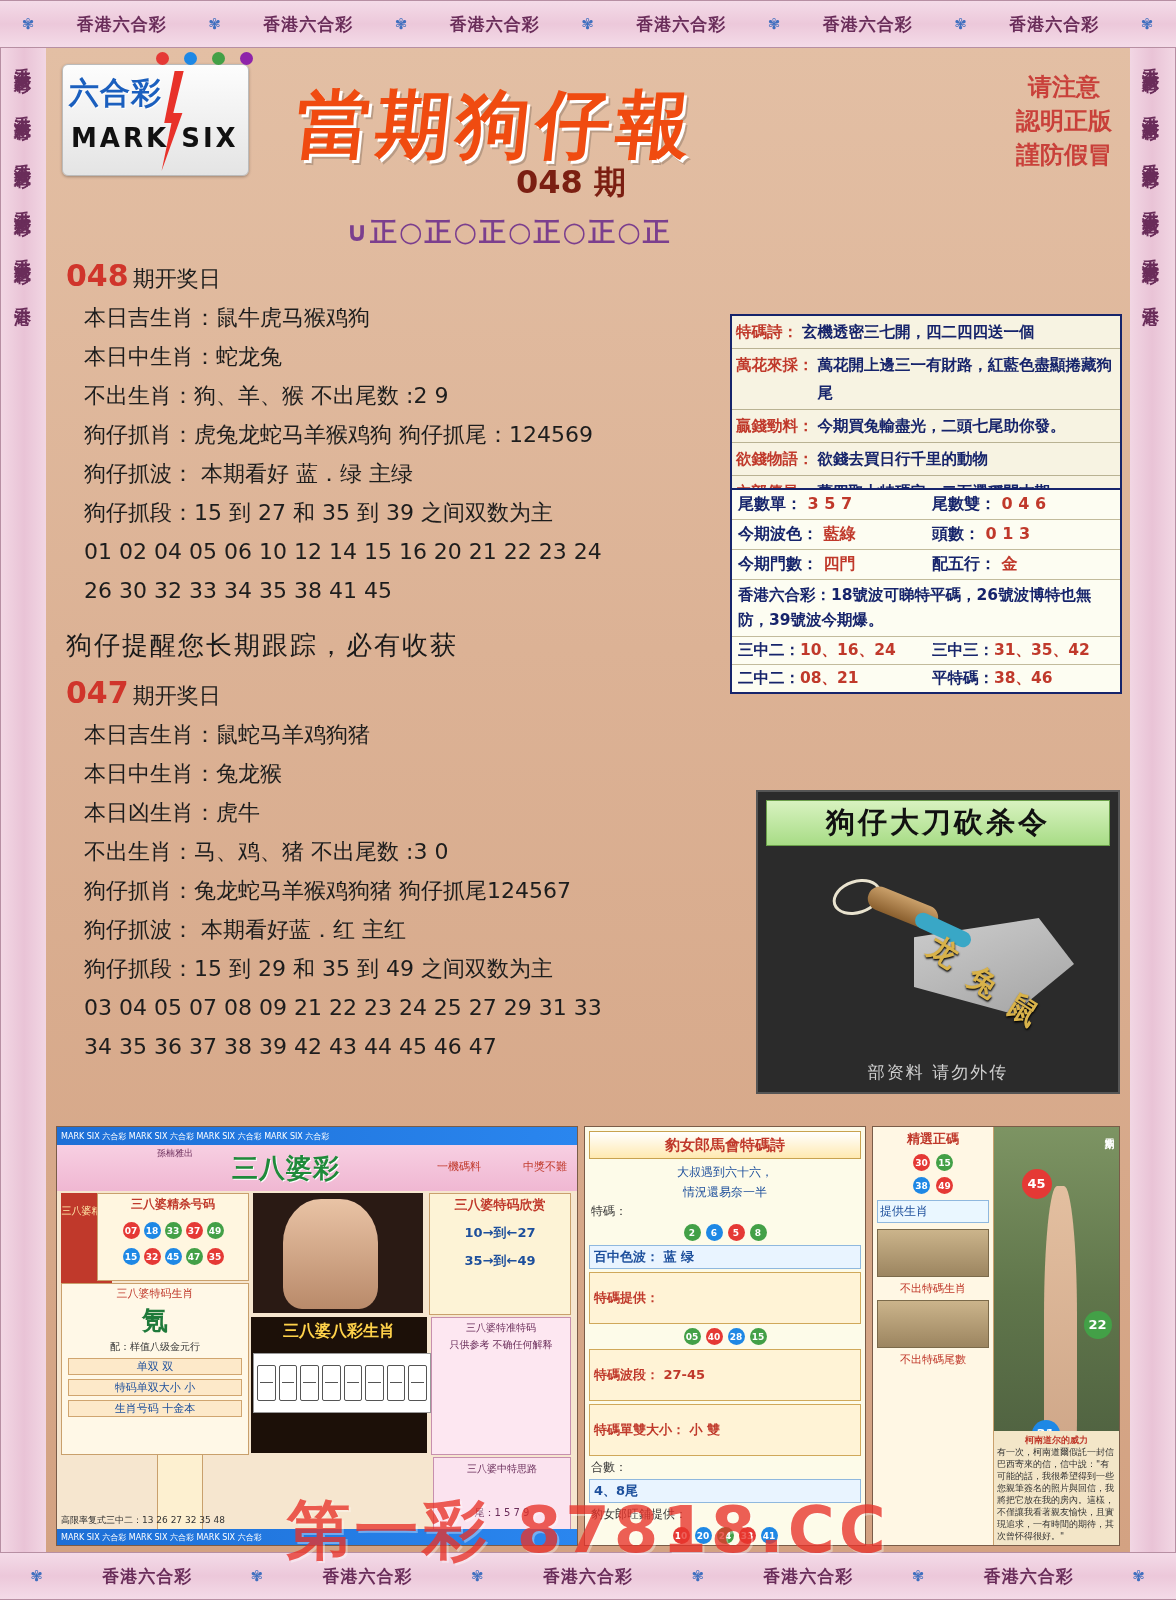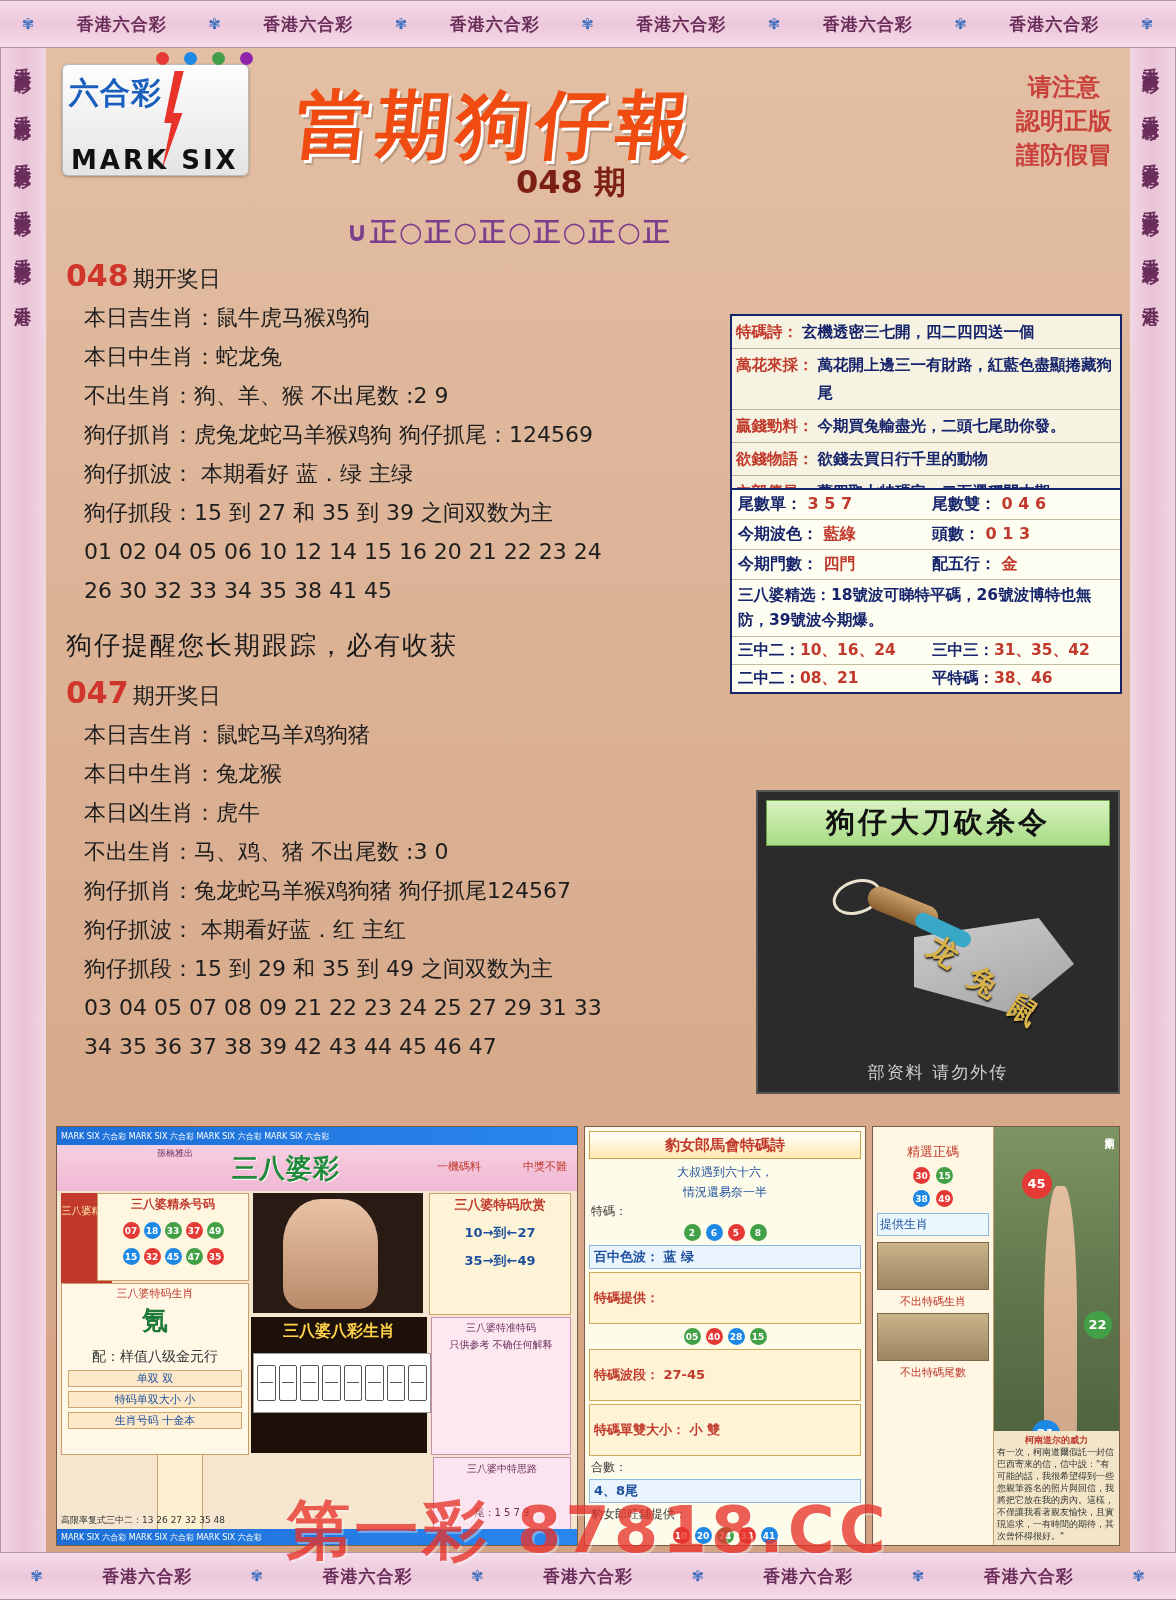--- a/index.html
+++ b/index.html
@@ -57,21 +57,21 @@
     border-radius:6px;border:1px solid #bbb;
     box-shadow:0 1px 3px rgba(0,0,0,.3);
     overflow:hidden;
   }
   .logo .cn{
     position:absolute;left:6px;top:8px;font-size:30px;font-weight:bold;
     color:#1b5fbe;letter-spacing:1px;
     text-shadow:1px 1px 0 #fff;
   }
   .logo .en{
-    position:absolute;left:8px;bottom:0;font-size:26px;font-weight:bold;
+    position:absolute;left:8px;bottom:22px;font-size:26px;font-weight:bold;
     color:#111;letter-spacing:3px;font-family:"DejaVu Sans",sans-serif;
   }
   .logo .bolt{
     position:absolute;left:96px;top:6px;width:26px;height:100px;
     background:#e8322a;
     clip-path:polygon(60% 0,20% 52%,48% 52%,10% 100%,90% 42%,55% 42%,95% 0);
   }
   .dots{position:absolute;left:110px;top:4px;width:110px;height:22px}
   .dots span{display:inline-block;width:13px;height:13px;border-radius:50%;margin-right:10px}
   .title{
@@ -206,21 +206,21 @@
   .balls{display:flex;gap:4px;justify-content:center;margin-top:9px}
   .b{width:17px;height:17px;border-radius:50%;color:#fff;font-size:9px;display:flex;align-items:center;justify-content:center;font-weight:bold}
   .panelB{position:absolute;left:196px;top:2px;width:170px;height:120px;background:#2a1a14;overflow:hidden}
   .panelB .girl{position:absolute;left:30px;top:6px;width:95px;height:110px;background:linear-gradient(180deg,#e9c3a5,#b98a6a);border-radius:40% 40% 20% 20%}
   .panelC{position:absolute;left:372px;top:2px;width:140px;height:120px;background:#fdf3d6;border:1px solid #c9a06c}
   .panelC .ct{font-size:13px;font-weight:bold;color:#c0392b;text-align:center;padding-top:2px}
   .panelC .line{font-size:13px;color:#1d4f9c;text-align:center;margin-top:10px;font-weight:bold}
   .panelD{position:absolute;left:4px;top:92px;width:186px;height:170px;background:#fff8e7;border:1px solid #c9a06c}
   .panelD .dt{font-size:11px;color:#c0392b;text-align:center;padding-top:2px}
   .panelD .hz{font-size:26px;color:#1f7a3a;font-weight:bold;text-align:center;margin-top:2px}
-  .panelD .kv{font-size:14px;text-align:center;color:#333;margin-top:10px}
+  .panelD .kv{font-size:10px;text-align:center;color:#333;margin-top:2px}
   .panelD .rowk{margin:4px 6px;background:#fde9c9;border:1px solid #d0a56f;font-size:11px;text-align:center;color:#1d4f9c}
   .panelE{position:absolute;left:194px;top:126px;width:176px;height:136px;background:#1c1008}
   .panelE .t{font-size:16px;font-weight:bold;color:#ffd24a;text-align:center;padding-top:4px}
   .panelF{position:absolute;left:374px;top:126px;width:138px;height:136px;background:#fde7f1;border:1px solid #c78fae}
   .panelF .t{font-size:10px;color:#6a2d5a;text-align:center;padding-top:3px}
   .vband{position:absolute;left:100px;top:92px;width:44px;height:270px;background:#fdf0d0;border:1px solid #c9a06c;text-align:center}
   .vband .vt{font-size:11px;color:#c0392b;margin-top:4px}
   .vband .rr{font-size:16px;color:#c0392b;font-weight:bold;margin-top:8px}
   .vband .bb{font-size:16px;color:#1d4f9c;font-weight:bold;margin-top:4px}
   .vband .gg{font-size:16px;color:#1f7a3a;font-weight:bold;margin-top:30px}
@@ -238,21 +238,21 @@
   .m-poem{margin:2px 4px;font-size:12px;color:#1d4f9c;line-height:18px;text-align:center}
   .m-sec{margin:3px 4px;background:#e9f4ff;border:1px solid #8fb8de;font-size:13px;color:#1d4f9c;padding:2px 4px;font-weight:bold}
   .m-sec2{margin:3px 4px;background:#fff3d6;border:1px solid #d0a85a;font-size:13px;color:#c0392b;padding:16px 4px;font-weight:bold}
   .m-balls{display:flex;gap:5px;justify-content:center;margin:4px 0}
   .m-small{font-size:12px;color:#333;margin:2px 6px}
 
   
   .t3 .inner{position:absolute;inset:0;background:#f6f0e2;display:flex}
   .c31{width:120px;background:#fff7e4;border-right:1px solid #c9a06c;position:relative}
   .c32{flex:1;background:#5a7a4a;position:relative;overflow:hidden}
-  .sel-title{font-size:13px;font-weight:normal;color:#c0392b;text-align:center;padding-top:16px}
+  .sel-title{font-size:13px;font-weight:bold;color:#c0392b;text-align:center;padding-top:3px}
   .sel-balls{display:flex;gap:6px;justify-content:center;margin-top:6px}
   .provide{margin:6px 4px;background:#eaf7ff;border:1px solid #8fb8de;font-size:12px;color:#1d4f9c;padding:2px}
   .animal{height:46px;margin:4px;background:linear-gradient(180deg,#cbb48b,#9c8560);border:1px solid #7b6a4a}
   .nogo{font-size:11px;color:#c0392b;text-align:center;margin-top:3px}
   .ball-abs{position:absolute;border-radius:50%;display:flex;align-items:center;justify-content:center;color:#fff;font-weight:bold}
   .nude{position:absolute;left:0;top:0;right:0;bottom:0;background:linear-gradient(180deg,#7d9463,#60764b 40%,#45553a)}
   .body{position:absolute;left:40%;top:14%;width:26%;height:78%;background:linear-gradient(180deg,#e3bfa0,#caa183);border-radius:40% 40% 30% 30%}
   .vlabel{position:absolute;right:3px;top:4px;writing-mode:vertical-rl;font-size:10px;color:#fff}
   .foottext{position:absolute;left:0;right:0;bottom:0;background:#f3e6c8;font-size:9px;color:#333;padding:3px;line-height:12px}
   .zodiacline{position:absolute;left:0;right:0;bottom:62px;text-align:center;font-size:13px;color:#fff;font-weight:bold;text-shadow:1px 1px 2px #000}
@@ -437,21 +437,21 @@
       <div class="tr">
         <div class="cell">
           <span class="k">今期門數：</span>
           <span class="v">四門</span>
         </div>
         <div class="cell">
           <span class="k">配五行：</span>
           <span class="v">金</span>
         </div>
       </div>
-      <div class="noteline">三八婆精选：18號波可睇特平碼，26號波博特也無防，39號波今期爆。</div>
+      <div class="noteline">香港六合彩：18號波可睇特平碼，26號波博特也無防，39號波今期爆。</div>
       <div class="hitrow">
         <div class="h">
           <span>三中二：</span><b>10、16、24</b>
         </div>
         <div class="h">
           <span>三中三：</span><b>31、35、42</b>
         </div>
       </div>
       <div class="hitrow">
         <div class="h">

